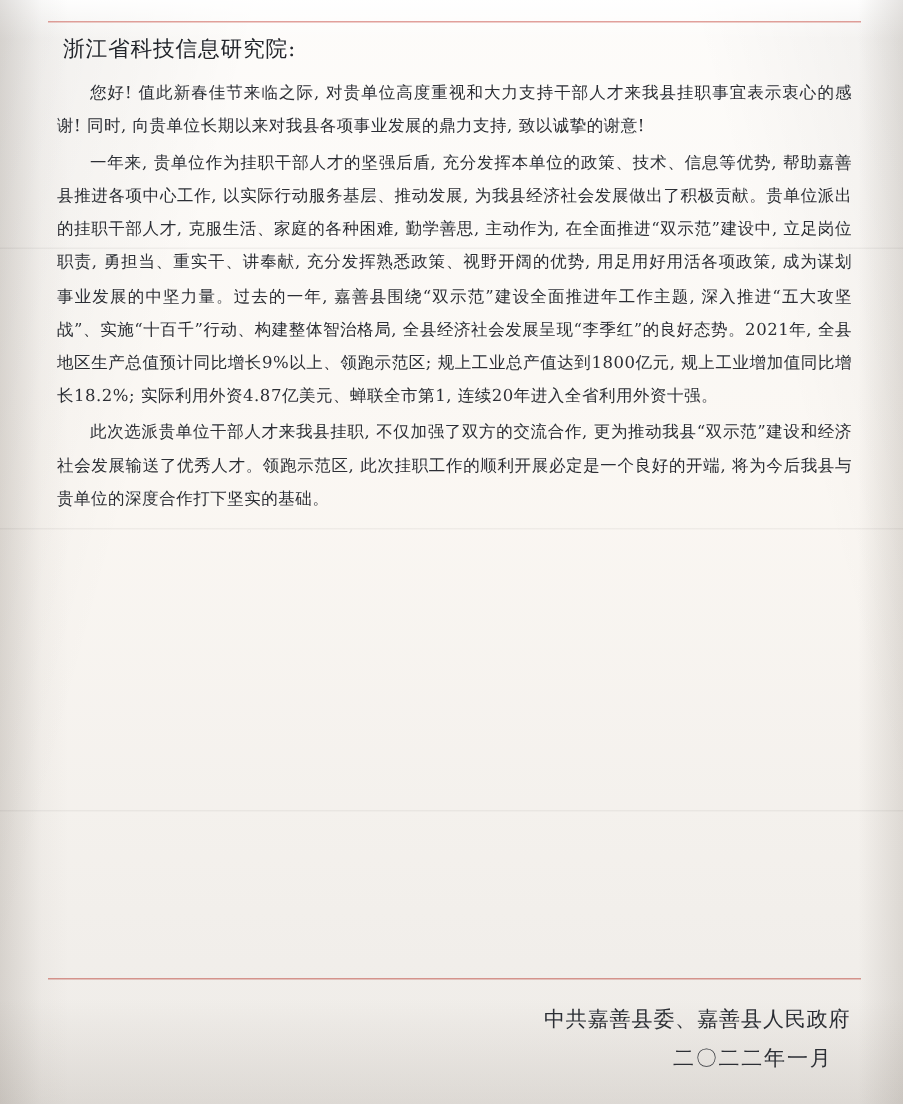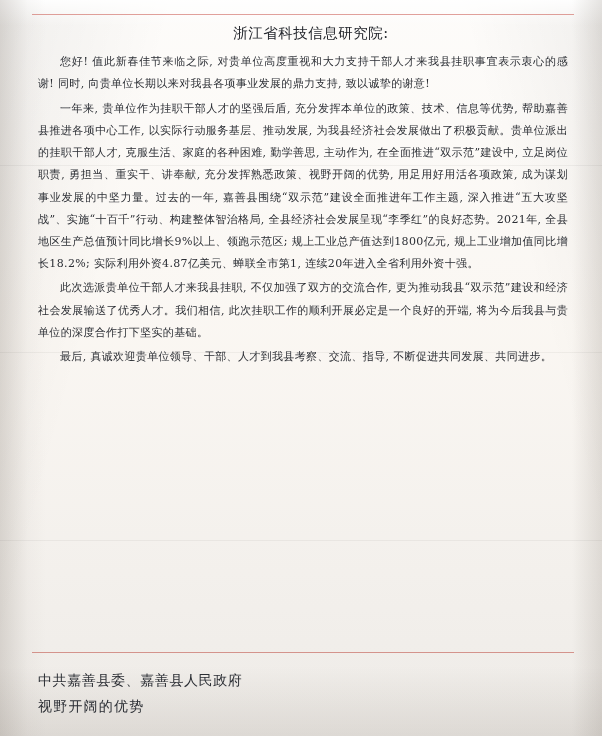--- a/index.html
+++ b/index.html
@@ -66,42 +66,41 @@
     left: 38px;
     top: 22px;
     width: 530px;
     color: #2e3138;
   }
 
   .salutation {
     font-size: 14.5px;
     line-height: 1.6;
     letter-spacing: .5px;
-    margin: 0 0 6px 16px;
+    margin: 0 0 6px 4px;
     color: #23262c;
-    text-align: center;
   }
 
   .para {
     font-size: 11px;
     line-height: 2.02;
     letter-spacing: .35px;
     text-align: justify;
     text-justify: inter-character;
     margin: 0 0 2px 0;
     text-indent: 2em;
     color: #2b2e34;
   }
 
   .signature {
     position: absolute;
-    left: 38px;
+    left: 51px;
     top: 668px;
     width: 530px;
-    text-align: left;
+    text-align: right;
     color: #2b2e34;
   }
   .sign-org {
     font-size: 14px;
     letter-spacing: .6px;
     line-height: 1.8;
     padding-right: 14px;
   }
   .sign-date {
     font-size: 14px;
@@ -134,22 +133,21 @@
   <div class="crease" style="top:352px"></div>
   <div class="crease" style="top:540px"></div>
 
   <div class="rule rule-top"></div>
   <div class="rule rule-bottom"></div>
 
   <div class="letter">
     <p class="salutation">浙江省科技信息研究院:</p>
     <p class="para">您好! 值此新春佳节来临之际, 对贵单位高度重视和大力支持干部人才来我县挂职事宜表示衷心的感谢! 同时, 向贵单位长期以来对我县各项事业发展的鼎力支持, 致以诚挚的谢意!</p>
     <p class="para">一年来, 贵单位作为挂职干部人才的坚强后盾, 充分发挥本单位的政策、技术、信息等优势, 帮助嘉善县推进各项中心工作, 以实际行动服务基层、推动发展, 为我县经济社会发展做出了积极贡献。贵单位派出的挂职干部人才, 克服生活、家庭的各种困难, 勤学善思, 主动作为, 在全面推进“双示范”建设中, 立足岗位职责, 勇担当、重实干、讲奉献, 充分发挥熟悉政策、视野开阔的优势, 用足用好用活各项政策, 成为谋划事业发展的中坚力量。过去的一年, 嘉善县围绕“双示范”建设全面推进年工作主题, 深入推进“五大攻坚战”、实施“十百千”行动、构建整体智治格局, 全县经济社会发展呈现“李季红”的良好态势。2021年, 全县地区生产总值预计同比增长9%以上、领跑示范区; 规上工业总产值达到1800亿元, 规上工业增加值同比增长18.2%; 实际利用外资4.87亿美元、蝉联全市第1, 连续20年进入全省利用外资十强。</p>
-    <p class="para">此次选派贵单位干部人才来我县挂职, 不仅加强了双方的交流合作, 更为推动我县“双示范”建设和经济社会发展输送了优秀人才。我们相信, 此次挂职工作的顺利开展必定是一个良好的开端, 将为今后我县与贵单位的深度合作打下坚实的基础。</p>
-    <p class="para">最后, 真诚欢迎贵单位领导、干部、人才到我县考察、交流、指导, 不断促进共同发展、共同进步。</p>
+    <p class="para">此次选派贵单位干部人才来我县挂职, 不仅加强了双方的交流合作, 更为推动我县“双示范”建设和经济社会发展输送了优秀人才。领跑示范区, 此次挂职工作的顺利开展必定是一个良好的开端, 将为今后我县与贵单位的深度合作打下坚实的基础。</p>
   </div>
 
   <div class="signature">
     <div class="sign-org">中共嘉善县委、嘉善县人民政府</div>
-    <div class="sign-date">视野开阔的优势</div>
+    <div class="sign-date">二〇二二年一月</div>
   </div>
 
 </div>
 
 </body></html>

